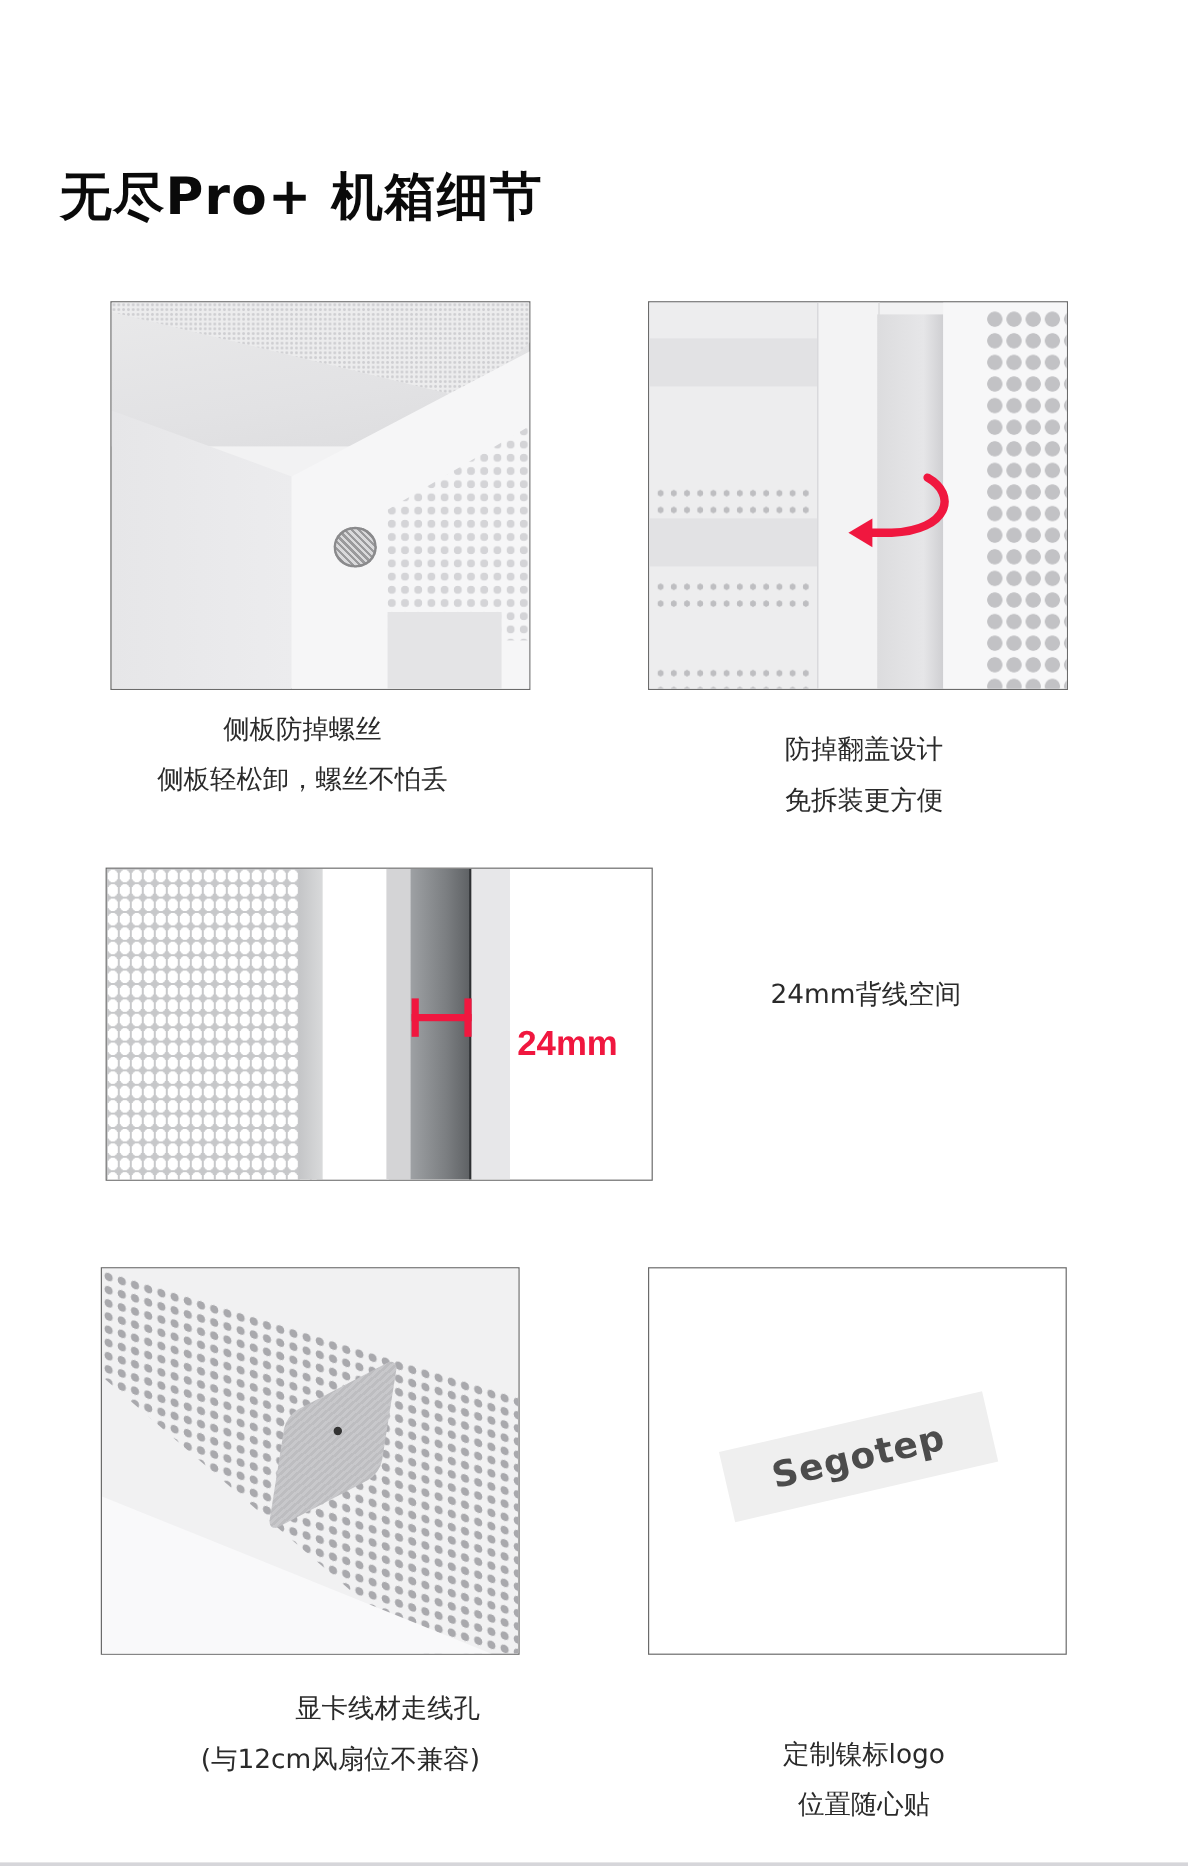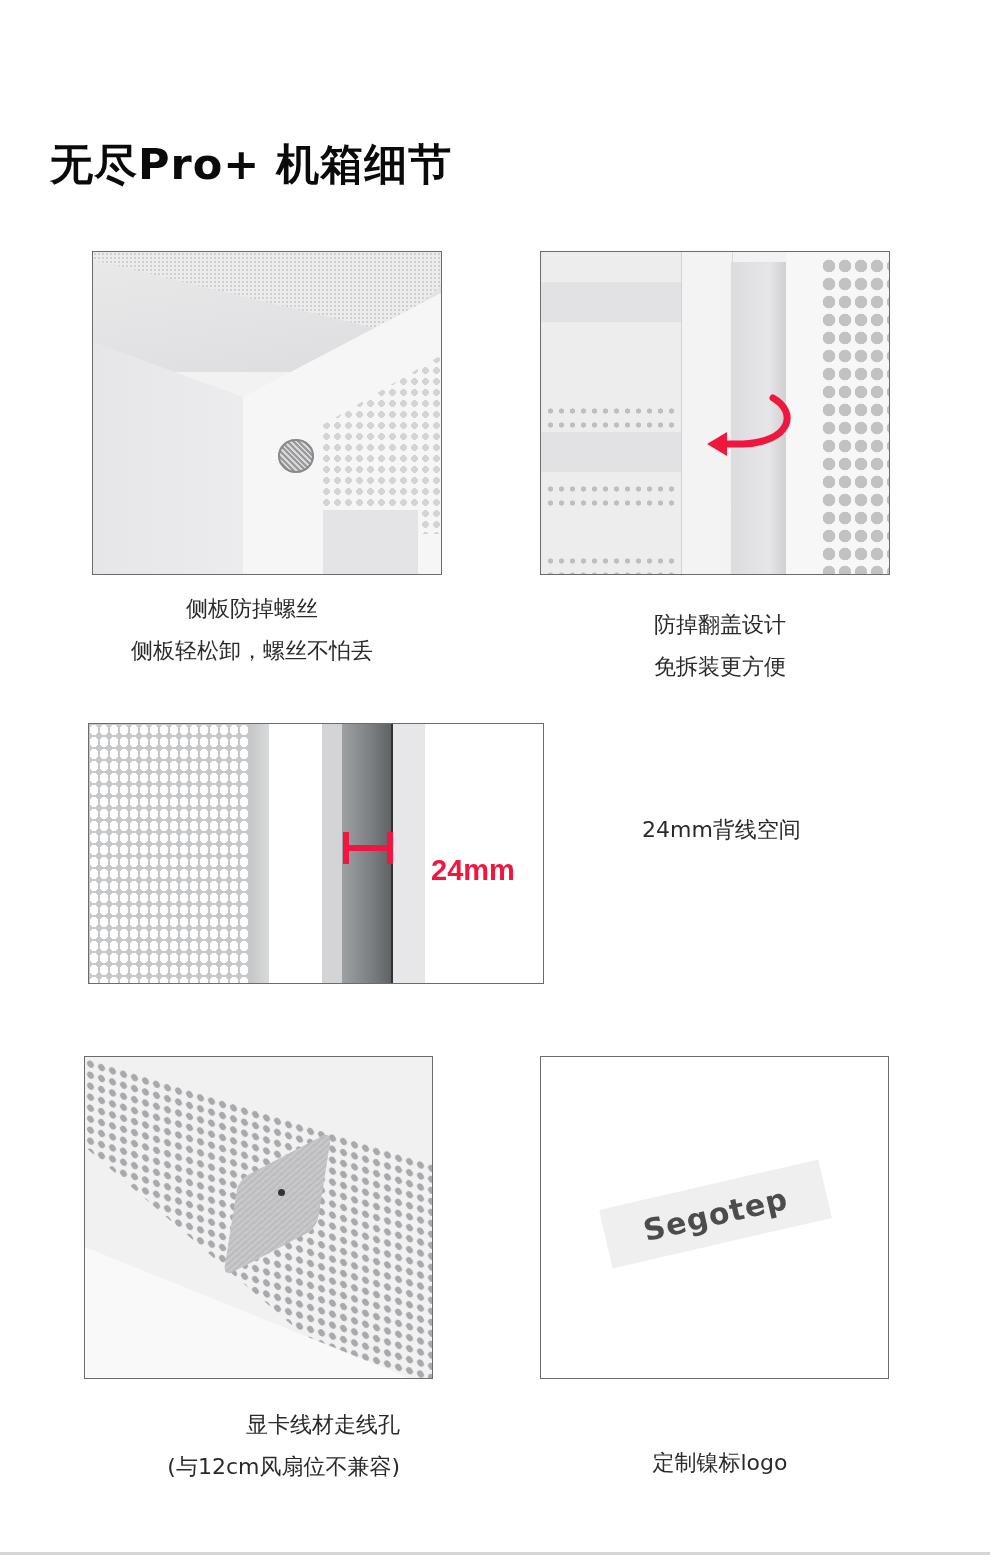--- a/index.html
+++ b/index.html
@@ -125,15 +125,16 @@
   <div>(与12cm风扇位不兼容)</div>
 </div>
 
 <div class="photo" style="left:540px;top:1056px;width:349px;height:323px;background:#ffffff;">
   <div class="p6-tag">
     <span class="p6-logo">Segotep</span>
   </div>
 </div>
 <div class="caption" style="left:620px;top:1404px;width:200px;margin-top:38px;">
   <div>定制镍标logo</div>
+  <div>位置随心贴</div>
 </div>
 
 <div class="bottom-rule"></div>
 
 </body></html>

